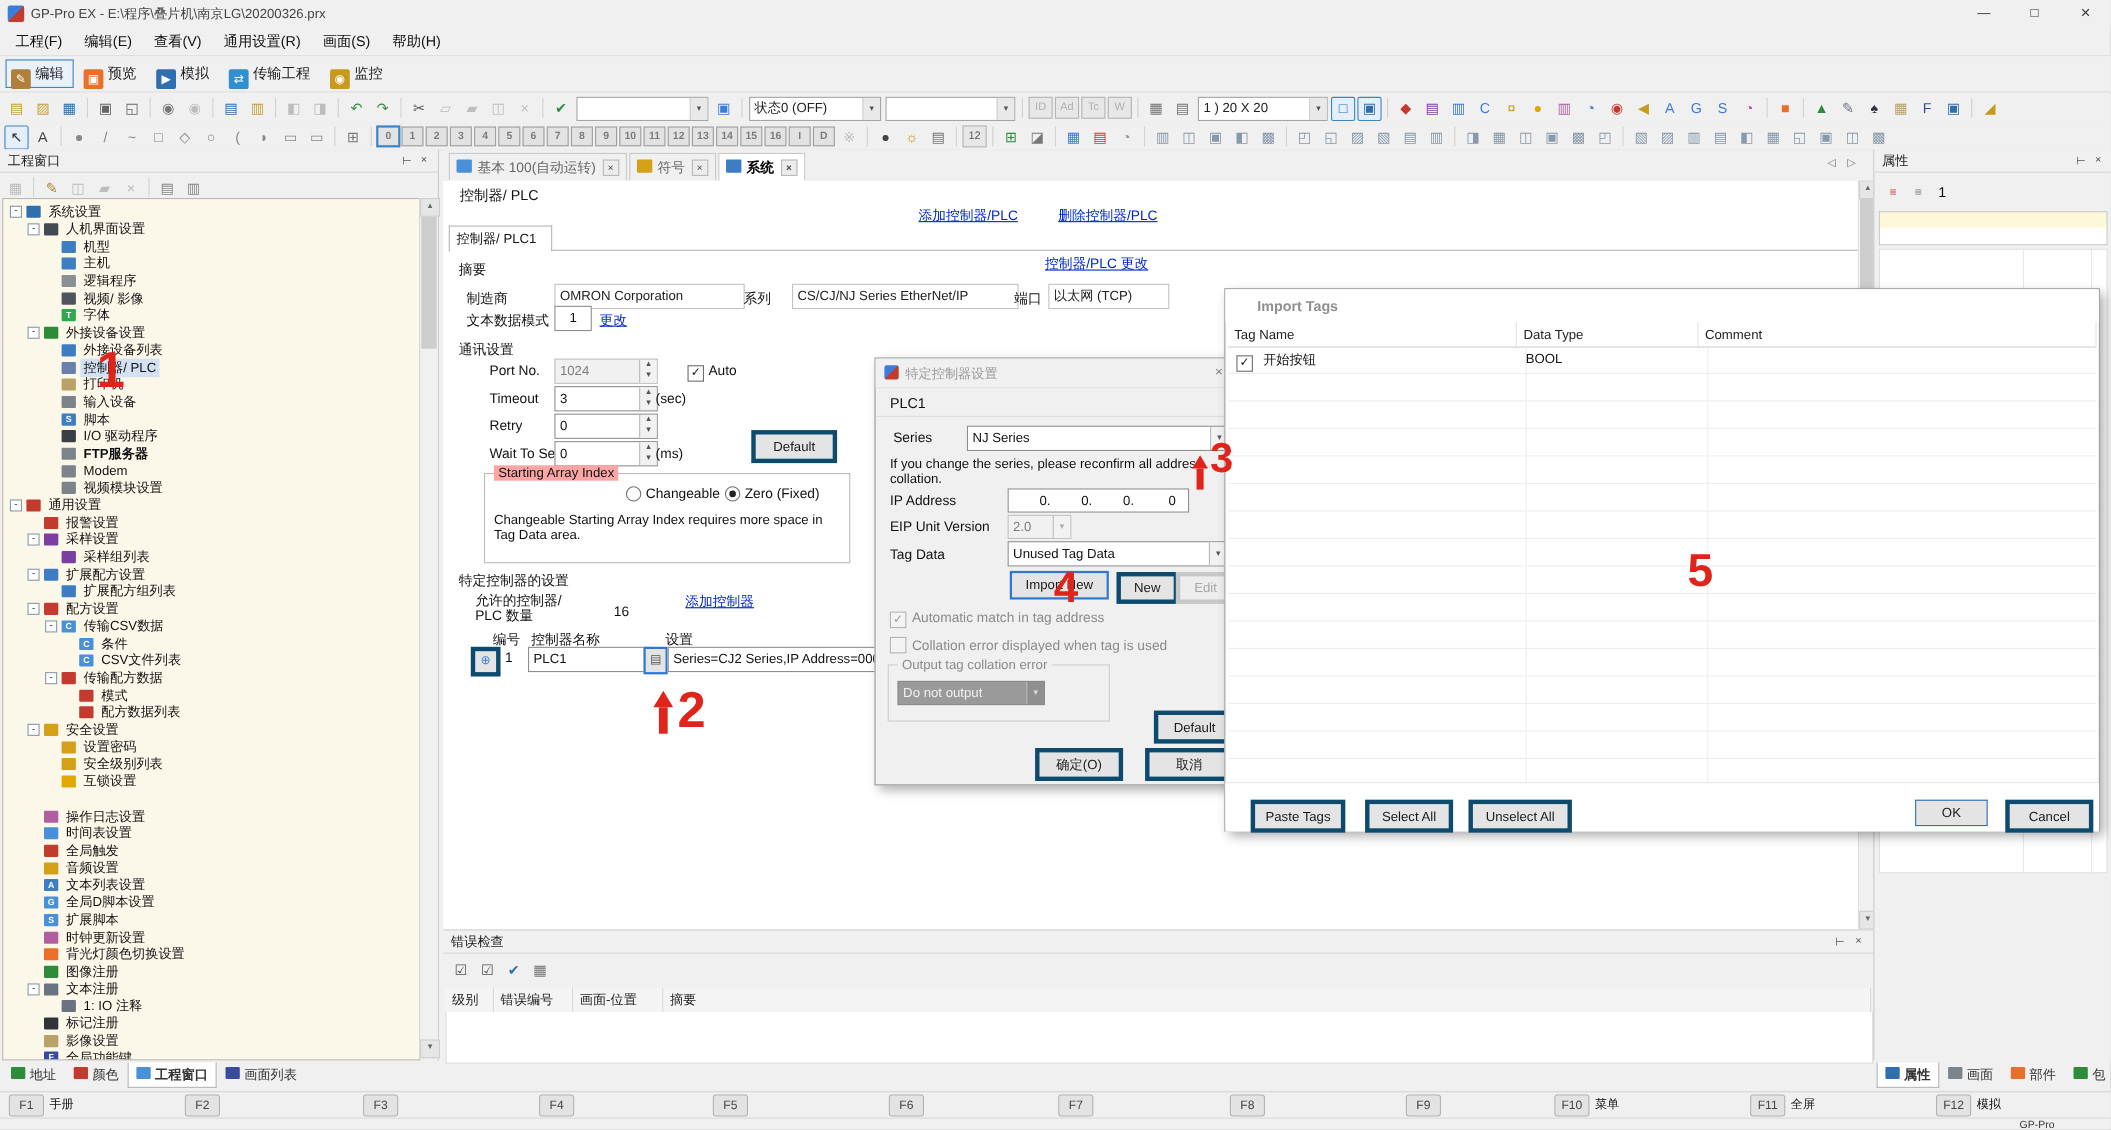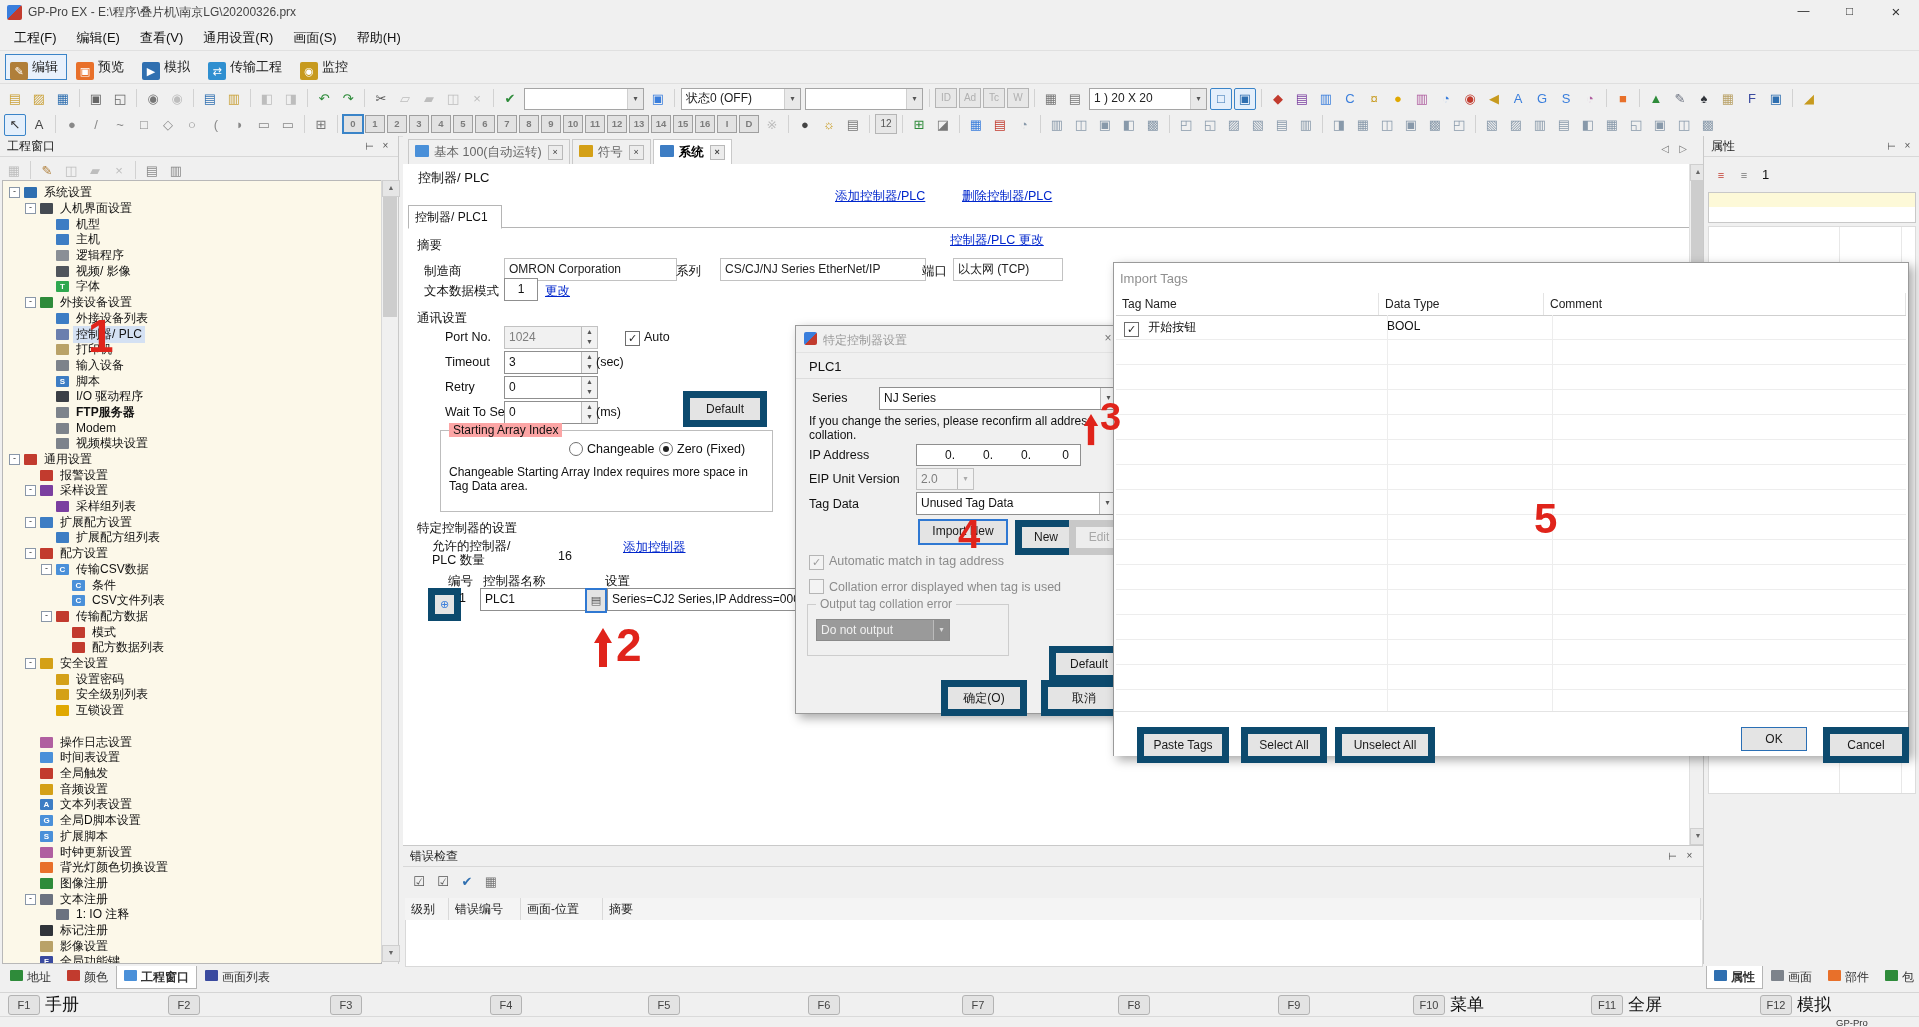--- a/index.html
+++ b/index.html
@@ -4,21 +4,21 @@
 <style>
   html,body{margin:0;padding:0;background:#888;}
   #app{position:relative;width:1919px;height:1027px;background:#f0f0f0;overflow:hidden;
        font-family:"Liberation Sans","DejaVu Sans",sans-serif;font-size:12px;color:#111;}
   .abs{position:absolute;}
   .lab{position:absolute;font-size:12.5px;color:#111;white-space:nowrap;}
   .lab.dim{color:#8b8b8b;}
   .link{position:absolute;font-size:12.5px;color:#0026cc;text-decoration:underline;white-space:nowrap;cursor:pointer;}
   .fld{position:absolute;border:1px solid #8f8f8f;background:#fff;font-size:12px;line-height:20px;padding:0 4px;overflow:hidden;white-space:nowrap;}
   .fld.dis{background:#f1f1f1;color:#7e7e7e;border-color:#c2c2c2;}
-  .btn{position:absolute;background:#e4e4e4;border:7px solid #0c4a6e;font-size:12px;text-align:center;color:#1a1a1a;cursor:pointer;}
+  .btn{position:absolute;background:#e4e4e4;border:4px solid #0c4a6e;font-size:12px;text-align:center;color:#1a1a1a;cursor:pointer;}
   .btn.dis{color:#a8a8a8;border-color:#c8c8c8;background:#ededed;}
   .btn.focus{border:2px solid #2f78d2;}
   .gbox{position:absolute;border:1px solid #bdbdbd;}
   .glegend{position:absolute;top:-8px;left:8px;padding:0 4px;font-size:12px;white-space:nowrap;}
   .spinner{position:absolute;width:15px;border-left:1px solid #bbb;right:0;top:0;bottom:0;background:#f2f2f2;font-size:7px;color:#555;line-height:10px;text-align:center;}
   .cb{display:inline-block;width:13px;height:13px;border:1px solid #6e6e6e;background:#fff;vertical-align:-2px;text-align:center;line-height:12px;font-size:11px;color:#222;}
   .cb.grey{border-color:#b5b5b5;color:#9a9a9a;background:#f3f3f3;}
   .radio{display:inline-block;width:12px;height:12px;border:1px solid #707070;border-radius:50%;background:#fff;vertical-align:-2px;position:relative;}
   .radio.on:after{content:"";position:absolute;left:3px;top:3px;width:6px;height:6px;border-radius:50%;background:#222;}
   
@@ -63,21 +63,21 @@
   .arrowup .stem{width:8px;height:24px;background:#e0241b;margin:0 auto;}
   
   .irow{height:24px;border-bottom:1px solid #ededed;position:relative;}
   .irow .c1{position:absolute;left:0;top:0;bottom:0;width:263px;border-right:1px solid #ededed;padding:4px 0 0 8px;font-size:12px;}
   .irow .c2{position:absolute;left:263px;top:0;bottom:0;width:165px;border-right:1px solid #ededed;padding:4px 0 0 8px;font-size:12px;}
   .irow .c3{position:absolute;left:428px;top:0;bottom:0;right:0;padding:4px 0 0 8px;font-size:12px;}
   
   #fkeybar{position:absolute;left:0;top:992px;width:1919px;height:24px;background:#f0f0f0;border-top:1px solid #d5d5d5;}
   .fkey{position:absolute;top:2px;height:19px;white-space:nowrap;}
   .fkey .cap{display:inline-block;min-width:24px;height:18px;line-height:18px;padding:0 3px;background:#e3e3e3;border:1px solid #b3b3b3;border-radius:3px;text-align:center;font-size:11px;color:#444;vertical-align:top;cursor:pointer;}
-  .fkey .fl{display:inline-block;margin-left:5px;font-size:17px;color:#111;line-height:19px;vertical-align:top;}
+  .fkey .fl{display:inline-block;margin-left:5px;font-size:11px;color:#111;line-height:19px;vertical-align:top;}
   .sb{position:absolute;background:#f0f0f0;}
   .sb .ar{position:absolute;left:0;width:100%;height:15px;background:#e6e6e6;border:1px solid #cfcfcf;text-align:center;font-size:7px;color:#666;line-height:14px;}
   .sb .th{position:absolute;left:1px;right:1px;background:#cdcdcd;}
   .colhead{position:absolute;height:22px;background:#f4f4f4;border-bottom:1px solid #cfcfcf;}
   .colcell{position:absolute;top:0;height:22px;line-height:22px;padding-left:6px;font-size:12px;color:#222;border-right:1px solid #d9d9d9;}
 </style>
 </head>
 <body>
 
 <div id="app">
@@ -546,21 +546,21 @@
       </div>
     </div>
 
     <div class="btn" style="left:253px;top:320px;width:66px;height:22px;line-height:22px;">Default</div>
     <div class="btn" style="left:145px;top:354px;width:72px;height:22px;line-height:22px;">确定(O)</div>
     <div class="btn" style="left:245px;top:354px;width:72px;height:22px;line-height:22px;">取消</div>
   </div>
 
   <div class="dlg" style="left:1113px;top:262px;width:794px;height:492px;background:#fff;z-index:50;">
     <div class="abs" style="left:0;top:0;width:100%;height:30px;background:#fff;">
-      <span class="abs" style="left:6px;top:8px;font-size:13px;color:#8f8f8f;">Import Tags</span>
+      <span class="abs" style="left:29px;top:8px;font-size:13px;color:#8f8f8f;font-weight:bold;">Import Tags</span>
     </div>
     <div id="importcols" class="colhead" style="left:2px;top:30px;width:790px;background:#fff;border-bottom:1px solid #cfcfcf;">
         <span class="colcell" style="left: 0px; width: 256px; border-right: 1px solid rgb(228, 228, 228);">Tag Name</span>
         <span class="colcell" style="left: 263px; width: 158px; border-right: 1px solid rgb(228, 228, 228);">Data Type</span>
         <span class="colcell" style="left: 428px; width: 355px; border-right: 1px solid rgb(228, 228, 228);">Comment</span>
       </div>
     <div id="importrows" class="abs" style="left:2px;top:52px;width:790px;height:396px;overflow:hidden;">
         <div class="irow">
           <div class="c1"><span class="cb">✓</span><span style="margin-left: 6px;"> 开始按钮</span></div>
           <div class="c2">BOOL</div>

